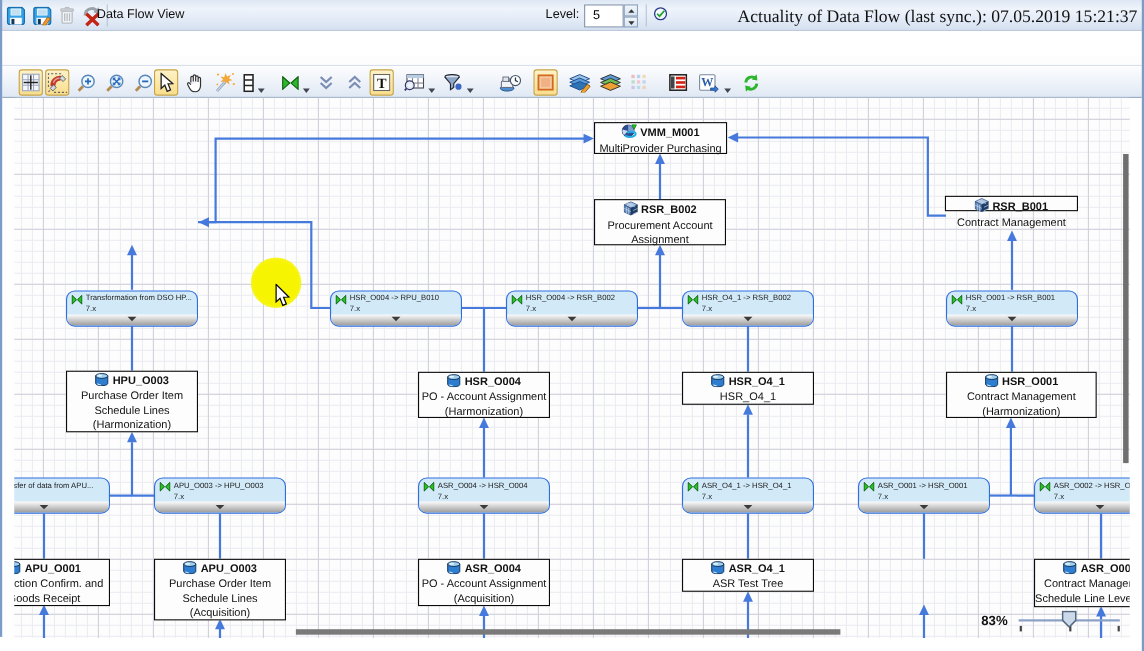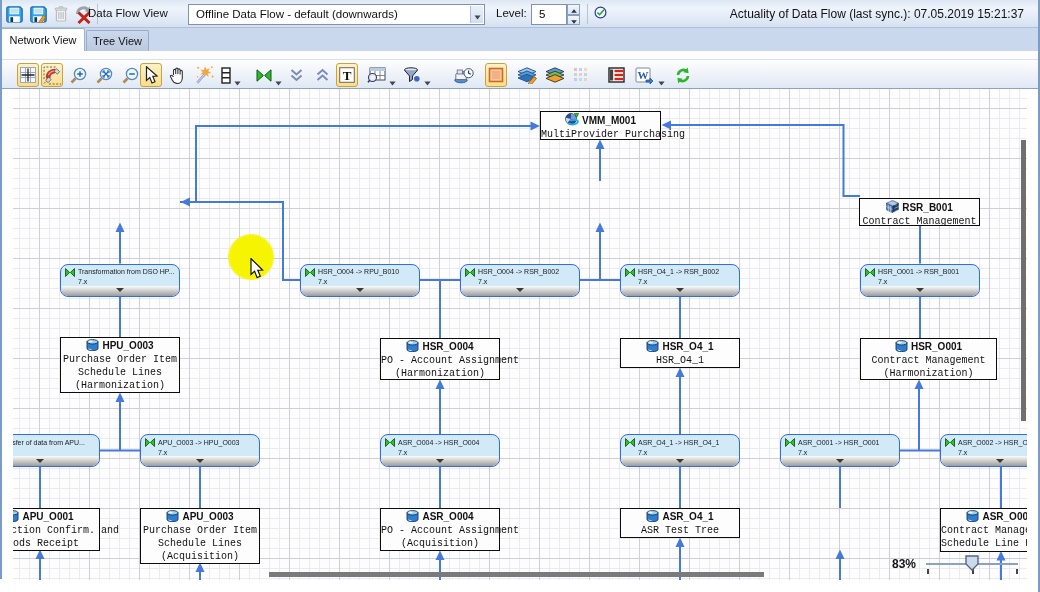--- a/index.html
+++ b/index.html
@@ -8,21 +8,21 @@
   background:linear-gradient(#dde7f3,#eff4fb 30%,#e3ebf7 65%,#d5e1f0); border-bottom:1px solid #aebfd6; }
 #top .ti { position:absolute; top:5.5px; }
 .toplbl { position:absolute; top:7px; font-size:11.5px; color:#111; }
 #combo { position:absolute; left:188px; top:4px; width:297px; height:21px; background:#fff; border:1px solid #8193ab; }
 #combo span { position:absolute; left:7px; top:3px; font-size:11.5px; color:#111; }
 #combo .cbtn { position:absolute; right:1px; top:1px; width:13px; height:17px; background:linear-gradient(#eaf1fa,#cfdff2); border-left:1px solid #aebfd6; text-align:center; }
 #combo .cbtn svg { margin-top:6px; }
 #spin { position:absolute; left:531px; top:4px; width:36px; height:21px; background:#fff; border:1px solid #8193ab; }
 #spin span { position:absolute; left:7px; top:3px; font-size:11.5px; }
 .spbtn { position:absolute; left:567px; width:13px; height:10.5px; background:linear-gradient(#f2f6fb,#d8e4f2); border:1px solid #8aa0bc; text-align:center; line-height:6px; }
-#acty { position:absolute; right:16px; top:7px; font-size:12px; color:#111; }
+#acty { position:absolute; right:6px; top:7px; font-size:16px; color:#111;font-family:Liberation Serif, serif; }
 .vsep { position:absolute; background:#b6c3d4; width:1px; }
 
 #tabs { position:absolute; left:0; top:28px; width:1040px; height:23px; background:#c9d8ec; }
 .tab { position:absolute; font-size:11px; color:#111; }
 #tab1 { left:1px; top:0px; width:84px; height:23px; background:#fdfdfe; border:1px solid #9eb1ca; border-bottom:none; border-radius:2px 2px 0 0; text-align:center; padding-top:5px; }
 #tab2 { left:86px; top:2px; width:63px; height:21px; background:linear-gradient(#ccd9ec,#bac9e0); border:1px solid #97abc8; border-bottom:none; border-radius:2px 2px 0 0; text-align:center; padding-top:4px; }
 #strip { position:absolute; left:0; top:51px; width:1040px; height:8px; background:#fdfdfe; }
 
 #tbar { position:absolute; left:2px; top:59px; width:1036px; height:30px;
   background:linear-gradient(#fdfdfe,#e9eff7 70%,#dfe8f4); border-bottom:1.5px solid #8fa3c0; border-top:1px solid #d8e0ec; }
@@ -39,21 +39,21 @@
     linear-gradient(to bottom, #eaebf1 1px, transparent 1px);
   background-size: 50px 50px, 50px 50px, 10px 10px, 10px 10px;
   background-position: 26px 0px, 0px 19px, 6px 0px, 0px 9px;
   background-color:#fdfdfd; }
 #cnv .wires { position:absolute; left:0; top:0; }
 .ob { position:absolute; background:#fdfdfd; border:1.5px solid #0b0b0b; text-align:center;
   font-size:10px; line-height:12.7px; color:#111; padding-top:0.5px; }
 .ob .bt { white-space:nowrap; }
 .ob b { font-size:10px; }
 .ob .bi { display:inline-block; vertical-align:-2px; margin-right:3px; }
-.bl { white-space:nowrap;font-family:Liberation Mono, monospace; }
+.bl { white-space:nowrap; }
 .tr { position:absolute; width:120px; height:33px; border:1.5px solid #2f6ee0; border-radius:8px;
   background:#d2e9f8; overflow:hidden; }
 .ti { position:absolute; left:4px; top:3px; line-height:0; }
 .ti svg { display:block; }
 .tt { position:absolute; left:17px; top:2.5px; font-size:7px; line-height:9px; color:#1a1a1a; white-space:nowrap; max-width:99px; overflow:hidden; }
 .tv { position:absolute; left:17px; top:13.5px; font-size:7px; color:#1a1a1a; }
 .trf { position:absolute; left:0; right:0; bottom:0; height:10px;
   background:linear-gradient(#fbfbfb,#9c9c9c); border-radius:0 0 6px 6px; }
 .trf .ft { position:absolute; left:50%; top:2.5px; margin-left:-4.5px; width:0; height:0;
   border-left:4.5px solid transparent; border-right:4.5px solid transparent; border-top:4.5px solid #3a3a3a; }
@@ -104,49 +104,39 @@
       </div>
   <div class="ti" style="left:75px">
         <svg width="18" height="18" viewBox="0 0 18 18">
           <path d="M2.5,8 A6,6 0 0 1 13.5,4.5" fill="none" stroke="#9aa2ab" stroke-width="2.8"></path>
           <polygon points="14.8,0.5 15.5,6.8 9.8,5.2" fill="#9aa2ab"></polygon>
           <path d="M3.5,6.5 L14.5,17 M14.5,6.5 L3.5,17" stroke="#c32414" stroke-width="3"></path>
         </svg>
       </div>
   <div class="vsep" style="left:97px;top:4px;height:20px"></div>
   <div class="toplbl" style="left:88px">Data Flow View</div>
-  <div id="combo">
-        <span>Offline Data Flow - default (downwards)</span>
-        <div class="cbtn"><svg width="7" height="5" viewBox="0 0 7 5">
-            <polygon points="0.5,0.6 6.5,0.6 3.5,4.4" fill="#444"></polygon>
-          </svg></div>
-      </div>
   <div class="toplbl" style="left:496px">Level:</div>
   <div id="spin">
         <span>5</span>
       </div>
   <div class="spbtn" style="top:4px"><svg width="6" height="4" viewBox="0 0 6 4">
           <polygon points="3,0.3 5.8,3.7 0.2,3.7" fill="#333"></polygon>
         </svg></div>
   <div class="spbtn" style="top:14.5px"><svg width="6" height="4" viewBox="0 0 6 4">
           <polygon points="0.2,0.3 5.8,0.3 3,3.7" fill="#333"></polygon>
         </svg></div>
   <div class="vsep" style="left:587px;top:4px;height:20px"></div>
   <div class="ti" style="left:594px;top:6px">
         <svg width="13" height="13" viewBox="0 0 13 13">
           <circle cx="6.5" cy="6.5" r="5.4" fill="#f4f8fc" stroke="#2a3b8f" stroke-width="1.2"></circle>
           <path d="M3.4,6.5 L5.6,8.7 L10,3.8" fill="none" stroke="#1fa32a" stroke-width="1.6"></path>
         </svg>
       </div>
   <div id="acty">Actuality of Data Flow (last sync.): 07.05.2019 15:21:37</div>
 </div>
-<div id="tabs">
-      <div class="tab" id="tab1">Network View</div>
-      <div class="tab" id="tab2">Tree View</div>
-    </div>
 <div id="strip"></div>
 <div id="tbar">
       <div class="tbb act" style="left:15px;width:22px">
         <svg width="18" height="18" viewBox="0 0 18 18">
           <g stroke="#9aa7c0" stroke-width="1" fill="none">
             <rect x="1.5" y="1.5" width="15" height="15" fill="#f5f7fa"></rect>
             <path d="M6.5,1.5 V16.5 M11.5,1.5 V16.5 M1.5,6.5 H16.5 M1.5,11.5 H16.5"></path>
           </g>
           <path d="M9,2.5 V15.5 M2.5,9 H15.5" stroke="#222" stroke-width="1.3"></path>
         </svg>
@@ -417,21 +407,31 @@
       <div class="ob" style="left:527px;top:22px;width:121px;height:29px">
         <div class="bt"><span class="bi"><svg width="14" height="13" viewBox="0 0 14 13">
               <circle cx="6" cy="6" r="5.4" fill="#2c4f92" stroke="#16295c" stroke-width="0.8"></circle>
               <path d="M6,0.6 A5.4,5.4 0 0 1 11.4,6 L6,6 Z" fill="#7e9ccf"></path>
               <path d="M2.1,9.9 A5.4,5.4 0 0 1 0.9,4.8 L6,6 Z" fill="#cdd9ee"></path>
               <polygon points="9.4,0.4 13.6,0.4 11.5,4.6" fill="#1ecb1e" stroke="#0a6b0a" stroke-width="0.7"></polygon>
               <path d="M3.2,10.1 C4.8,11.9 9.2,12 11.8,10.3 C13,9.5 13.2,8.2 12.2,7.5 C10.6,6.4 6.8,6.7 5.3,7.8" fill="none" stroke="#23aee8" stroke-width="1.9"></path>
             </svg></span><b>VMM_M001</b></div>
         <div class="bl">MultiProvider Purchasing</div>
       </div>
-      <div class="ob" style="left:846px;top:109px;width:121px;height:28px">
+      <div class="ob" style="left:527px;top:92px;width:120px;height:42px">
+        <div class="bt"><span class="bi"><svg width="13" height="13" viewBox="0 0 13 13">
+              <polygon points="6.5,0.4 12.6,3.3 6.5,6.2 0.4,3.3" fill="#a9c4e6" stroke="#37567e" stroke-width="0.7"></polygon>
+              <polygon points="0.4,3.3 6.5,6.2 6.5,12.6 0.4,9.7" fill="#5e86b8" stroke="#37567e" stroke-width="0.7"></polygon>
+              <polygon points="12.6,3.3 6.5,6.2 6.5,12.6 12.6,9.7" fill="#1d3c66" stroke="#16305466" stroke-width="0.7"></polygon>
+              <path d="M2.4,1.4 8.5,4.3 M4.4,2.3 10.5,5.2 M2.5,5.2 2.5,11.6 M4.5,6.1 4.5,12.5 M0.4,6.5 6.5,9.4 M8.5,11.6 12.6,9.7 M8.5,8.4 12.6,6.5" stroke="#c2d4ea" stroke-width="0.7" fill="none" opacity="0.9"></path>
+            </svg></span><b>RSR_B002</b></div>
+        <div class="bl">Procurement Account</div>
+        <div class="bl">Assignment</div>
+      </div>
+      <div class="ob" style="left:846px;top:89px;width:121px;height:14px">
         <div class="bt"><span class="bi"><svg width="13" height="13" viewBox="0 0 13 13">
               <polygon points="6.5,0.4 12.6,3.3 6.5,6.2 0.4,3.3" fill="#a9c4e6" stroke="#37567e" stroke-width="0.7"></polygon>
               <polygon points="0.4,3.3 6.5,6.2 6.5,12.6 0.4,9.7" fill="#5e86b8" stroke="#37567e" stroke-width="0.7"></polygon>
               <polygon points="12.6,3.3 6.5,6.2 6.5,12.6 12.6,9.7" fill="#1d3c66" stroke="#16305466" stroke-width="0.7"></polygon>
               <path d="M2.4,1.4 8.5,4.3 M4.4,2.3 10.5,5.2 M2.5,5.2 2.5,11.6 M4.5,6.1 4.5,12.5 M0.4,6.5 6.5,9.4 M8.5,11.6 12.6,9.7 M8.5,8.4 12.6,6.5" stroke="#c2d4ea" stroke-width="0.7" fill="none" opacity="0.9"></path>
             </svg></span><b>RSR_B001</b></div>
         <div class="bl">Contract Management</div>
       </div>
       <div class="ob" style="left:47px;top:248px;width:120px;height:56px">
         <div class="bt"><span class="bi"><svg width="13" height="12" viewBox="0 0 13 12">

